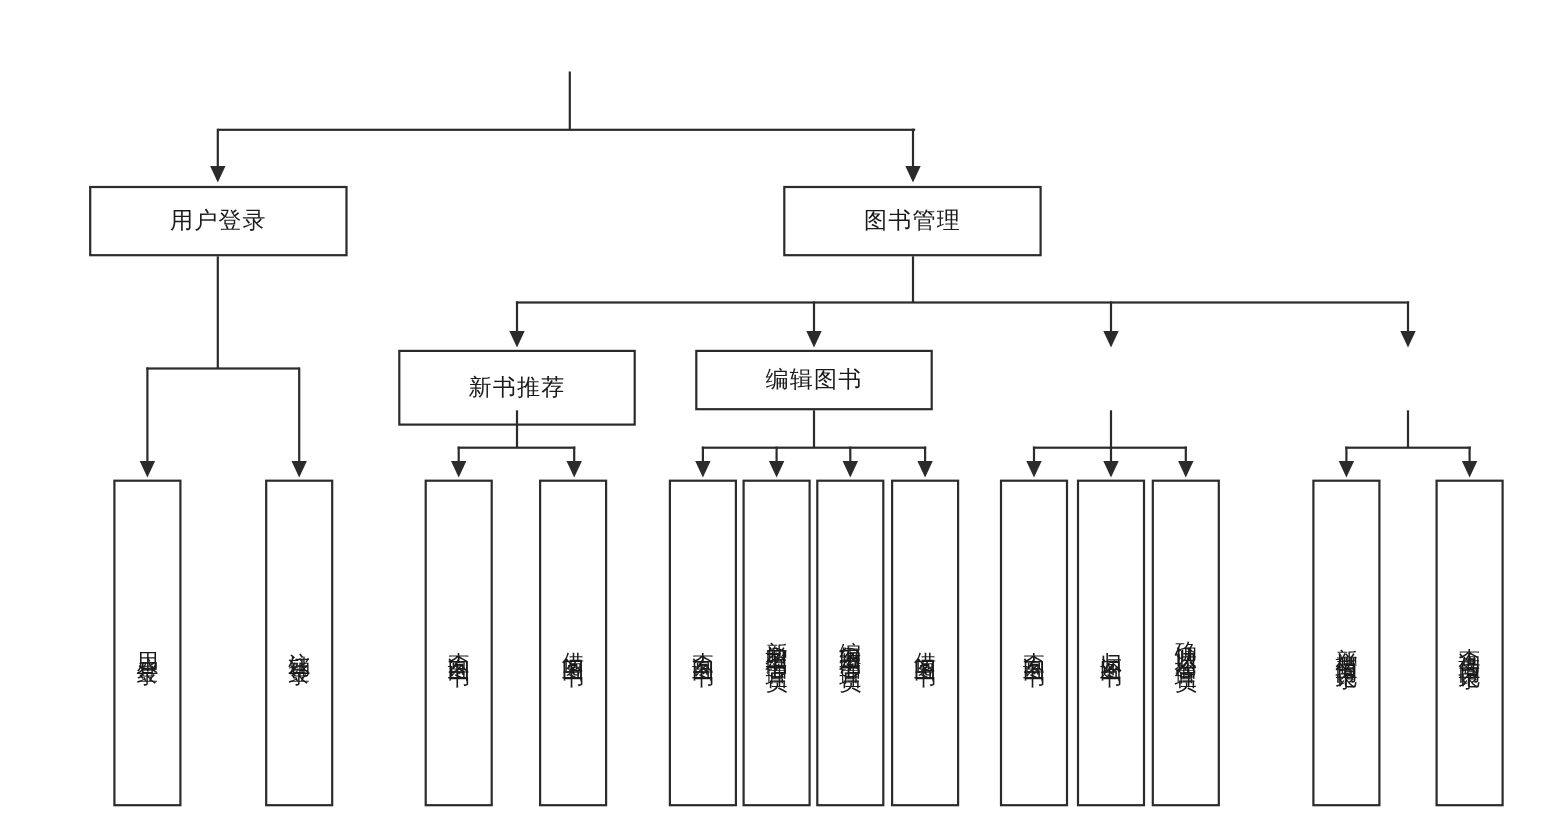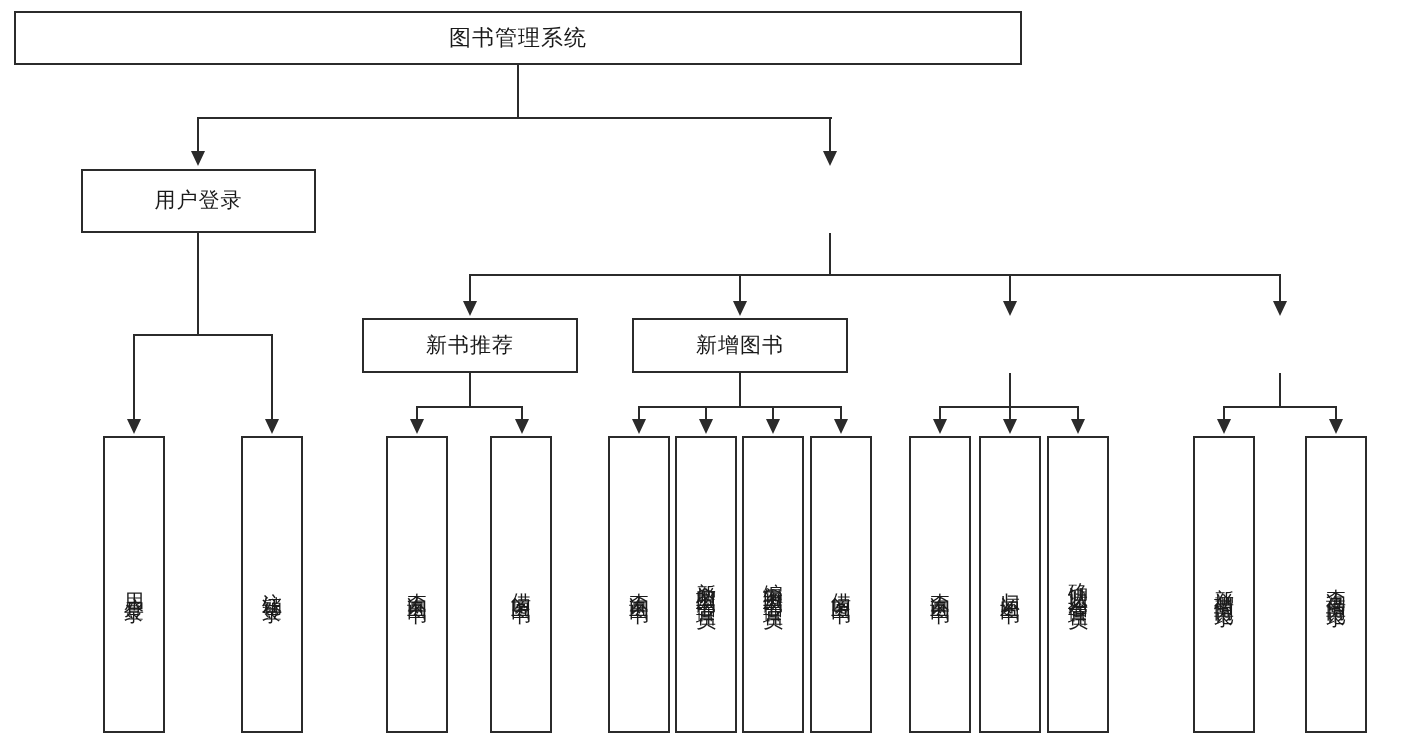--- a/index.html
+++ b/index.html
@@ -73,62 +73,62 @@
     white-space:nowrap;
     letter-spacing:0.5px;
     font-family:"DejaVu Sans","Liberation Sans",sans-serif;
   }
 </style>
 </head>
 <body>
 
 <div id="stage">
 
-  <div class="node root horiz" style="left:14px;top:11px;width:1008px;height:54px;">
-    <span>图书管理系统</span>
-  </div>
 
   <div class="ln v" style="left:517px;top:65px;height:53px;"></div>
 
   <div class="ln h" style="left:198px;top:117px;width:634px;"></div>
 
   <div class="ln v" style="left:197px;top:117px;height:36px;"></div>
   <div class="arrow" style="left:191px;top:151px;"></div>
 
   <div class="ln v" style="left:829px;top:117px;height:36px;"></div>
   <div class="arrow" style="left:823px;top:151px;"></div>
 
   <div class="node horiz" style="left:81px;top:169px;width:235px;height:64px;">
     <span>用户登录</span>
   </div>
 
+  <div class="node horiz" style="left:712px;top:169px;width:235px;height:64px;">
+    <span>图书管理</span>
+  </div>
 
   <div class="ln v" style="left:197px;top:233px;height:102px;"></div>
   <div class="ln h" style="left:133px;top:334px;width:139px;"></div>
   <div class="ln v" style="left:133px;top:334px;height:86px;"></div>
   <div class="arrow" style="left:127px;top:419px;"></div>
   <div class="ln v" style="left:271px;top:334px;height:86px;"></div>
   <div class="arrow" style="left:265px;top:419px;"></div>
 
   <div class="ln v" style="left:829px;top:233px;height:42px;"></div>
   <div class="ln h" style="left:469px;top:274px;width:812px;"></div>
   <div class="ln v" style="left:469px;top:274px;height:28px;"></div>
   <div class="arrow" style="left:463px;top:301px;"></div>
   <div class="ln v" style="left:739px;top:274px;height:28px;"></div>
   <div class="arrow" style="left:733px;top:301px;"></div>
   <div class="ln v" style="left:1009px;top:274px;height:28px;"></div>
   <div class="arrow" style="left:1003px;top:301px;"></div>
   <div class="ln v" style="left:1279px;top:274px;height:28px;"></div>
   <div class="arrow" style="left:1273px;top:301px;"></div>
 
-  <div class="node horiz" style="left:362px;top:318px;width:216px;height:55px;text-align:right;">
+  <div class="node horiz" style="left:362px;top:318px;width:216px;height:69px;text-align:right;">
     <span>新书推荐</span>
   </div>
   <div class="node horiz" style="left:632px;top:318px;width:216px;height:55px;">
-    <span>新增图书</span>
+    <span>编辑图书</span>
   </div>
 
   <div class="ln v" style="left:469px;top:373px;height:34px;"></div>
   <div class="ln h" style="left:416px;top:406px;width:107px;"></div>
   <div class="ln v" style="left:416px;top:406px;height:14px;"></div>
   <div class="arrow" style="left:410px;top:419px;"></div>
   <div class="ln v" style="left:521px;top:406px;height:14px;"></div>
   <div class="arrow" style="left:515px;top:419px;"></div>
 
   <div class="ln v" style="left:739px;top:373px;height:34px;"></div>

